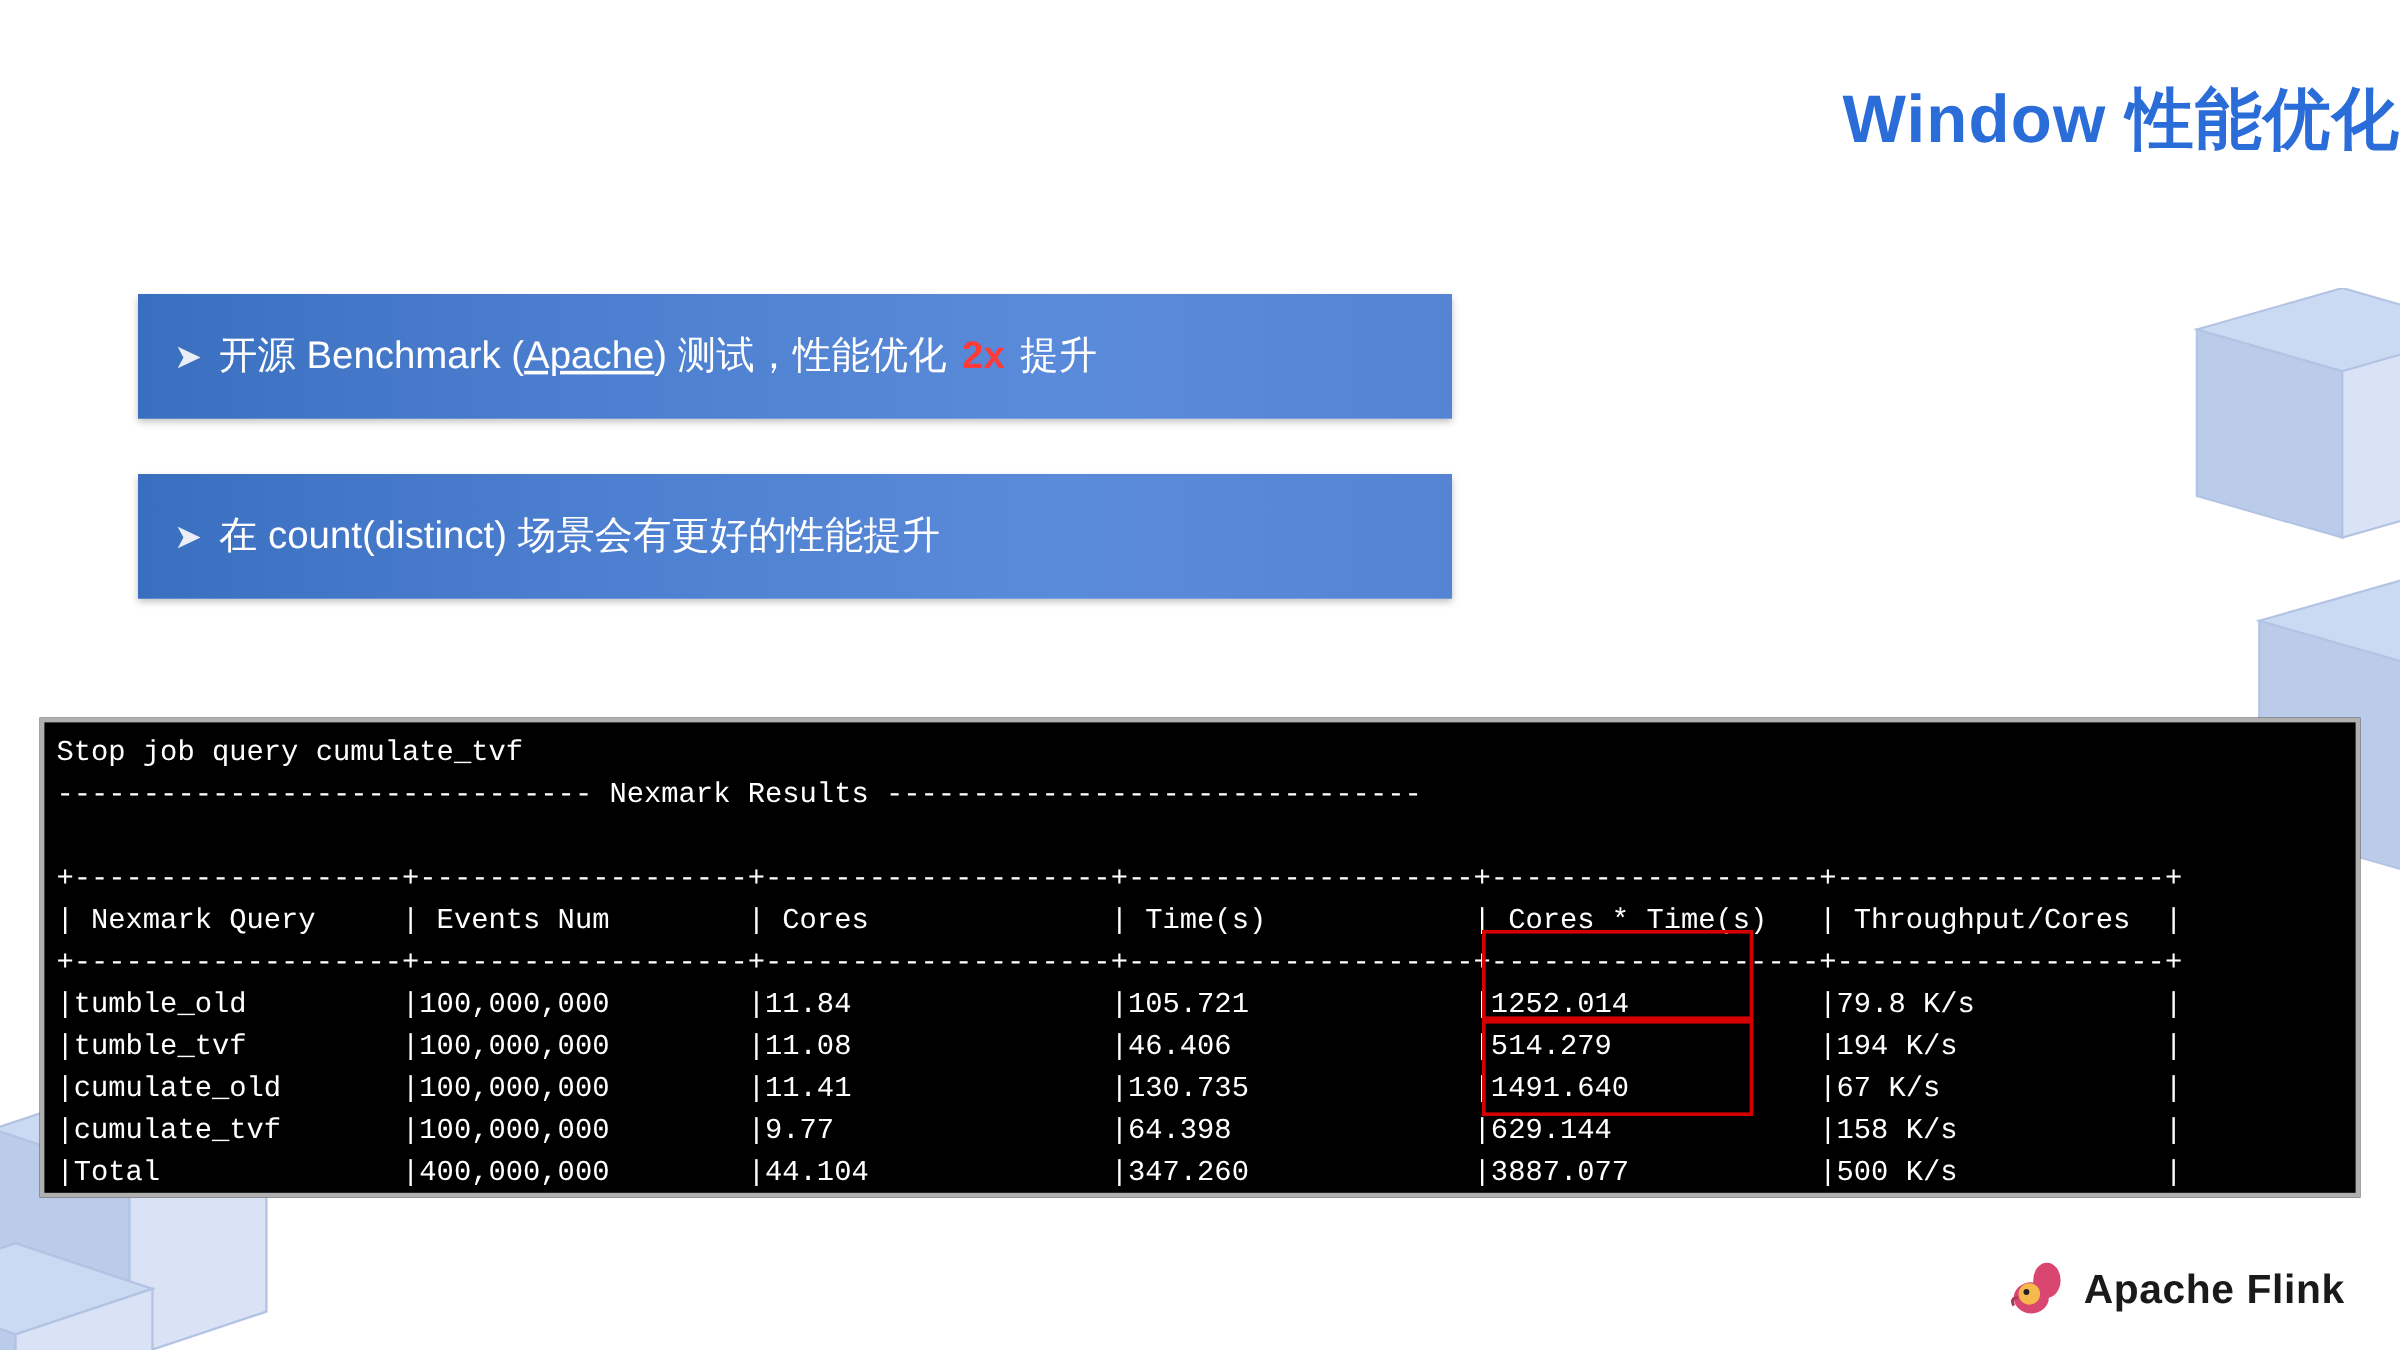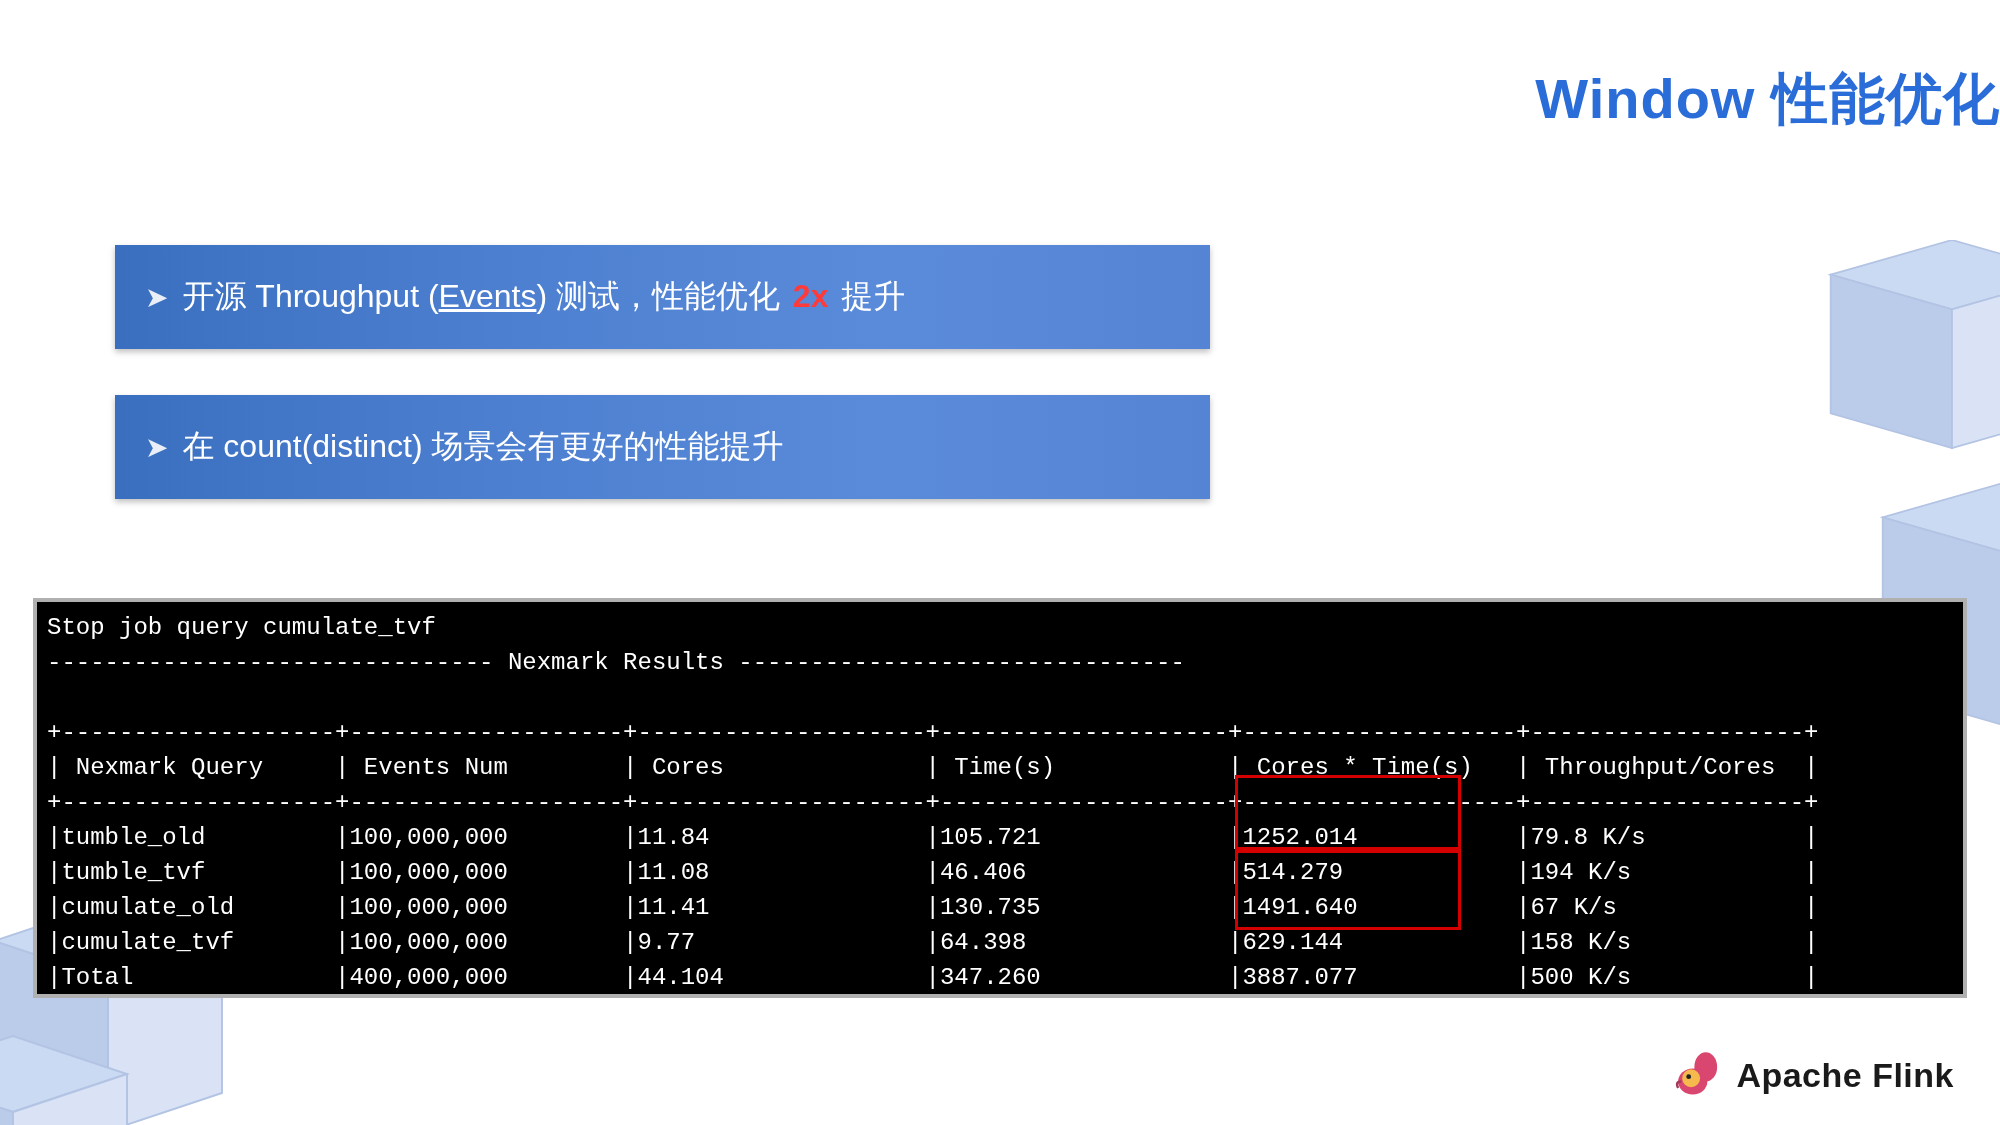--- a/index.html
+++ b/index.html
@@ -141,21 +141,21 @@
     <polygon points="90,160 90,260 160,280 160,180" fill="#b4c7e9"></polygon>
     <polygon points="160,180 230,160 230,260 160,280" fill="#d6e1f5"></polygon>
   </g>
 </svg>
 
 <div class="slide-title">Window 性能优化</div>
 
 <div class="bullet b1">
   <span class="arrow">➤</span>
   <span>
-    <span>开源 Throughput (</span><span class="underline">Events</span><span>) 测试，性能优化 </span><span class="highlight">2x</span><span> 提升</span>
+    <span>开源 Benchmark (</span><span class="underline">Apache</span><span>) 测试，性能优化 </span><span class="highlight">2x</span><span> 提升</span>
   </span>
 </div>
 
 <div class="bullet b2">
   <span class="arrow">➤</span>
   <span>在 count(distinct) 场景会有更好的性能提升</span>
 </div>
 
 <div class="terminal" id="terminal">Stop job query cumulate_tvf
 ------------------------------- Nexmark Results -------------------------------

